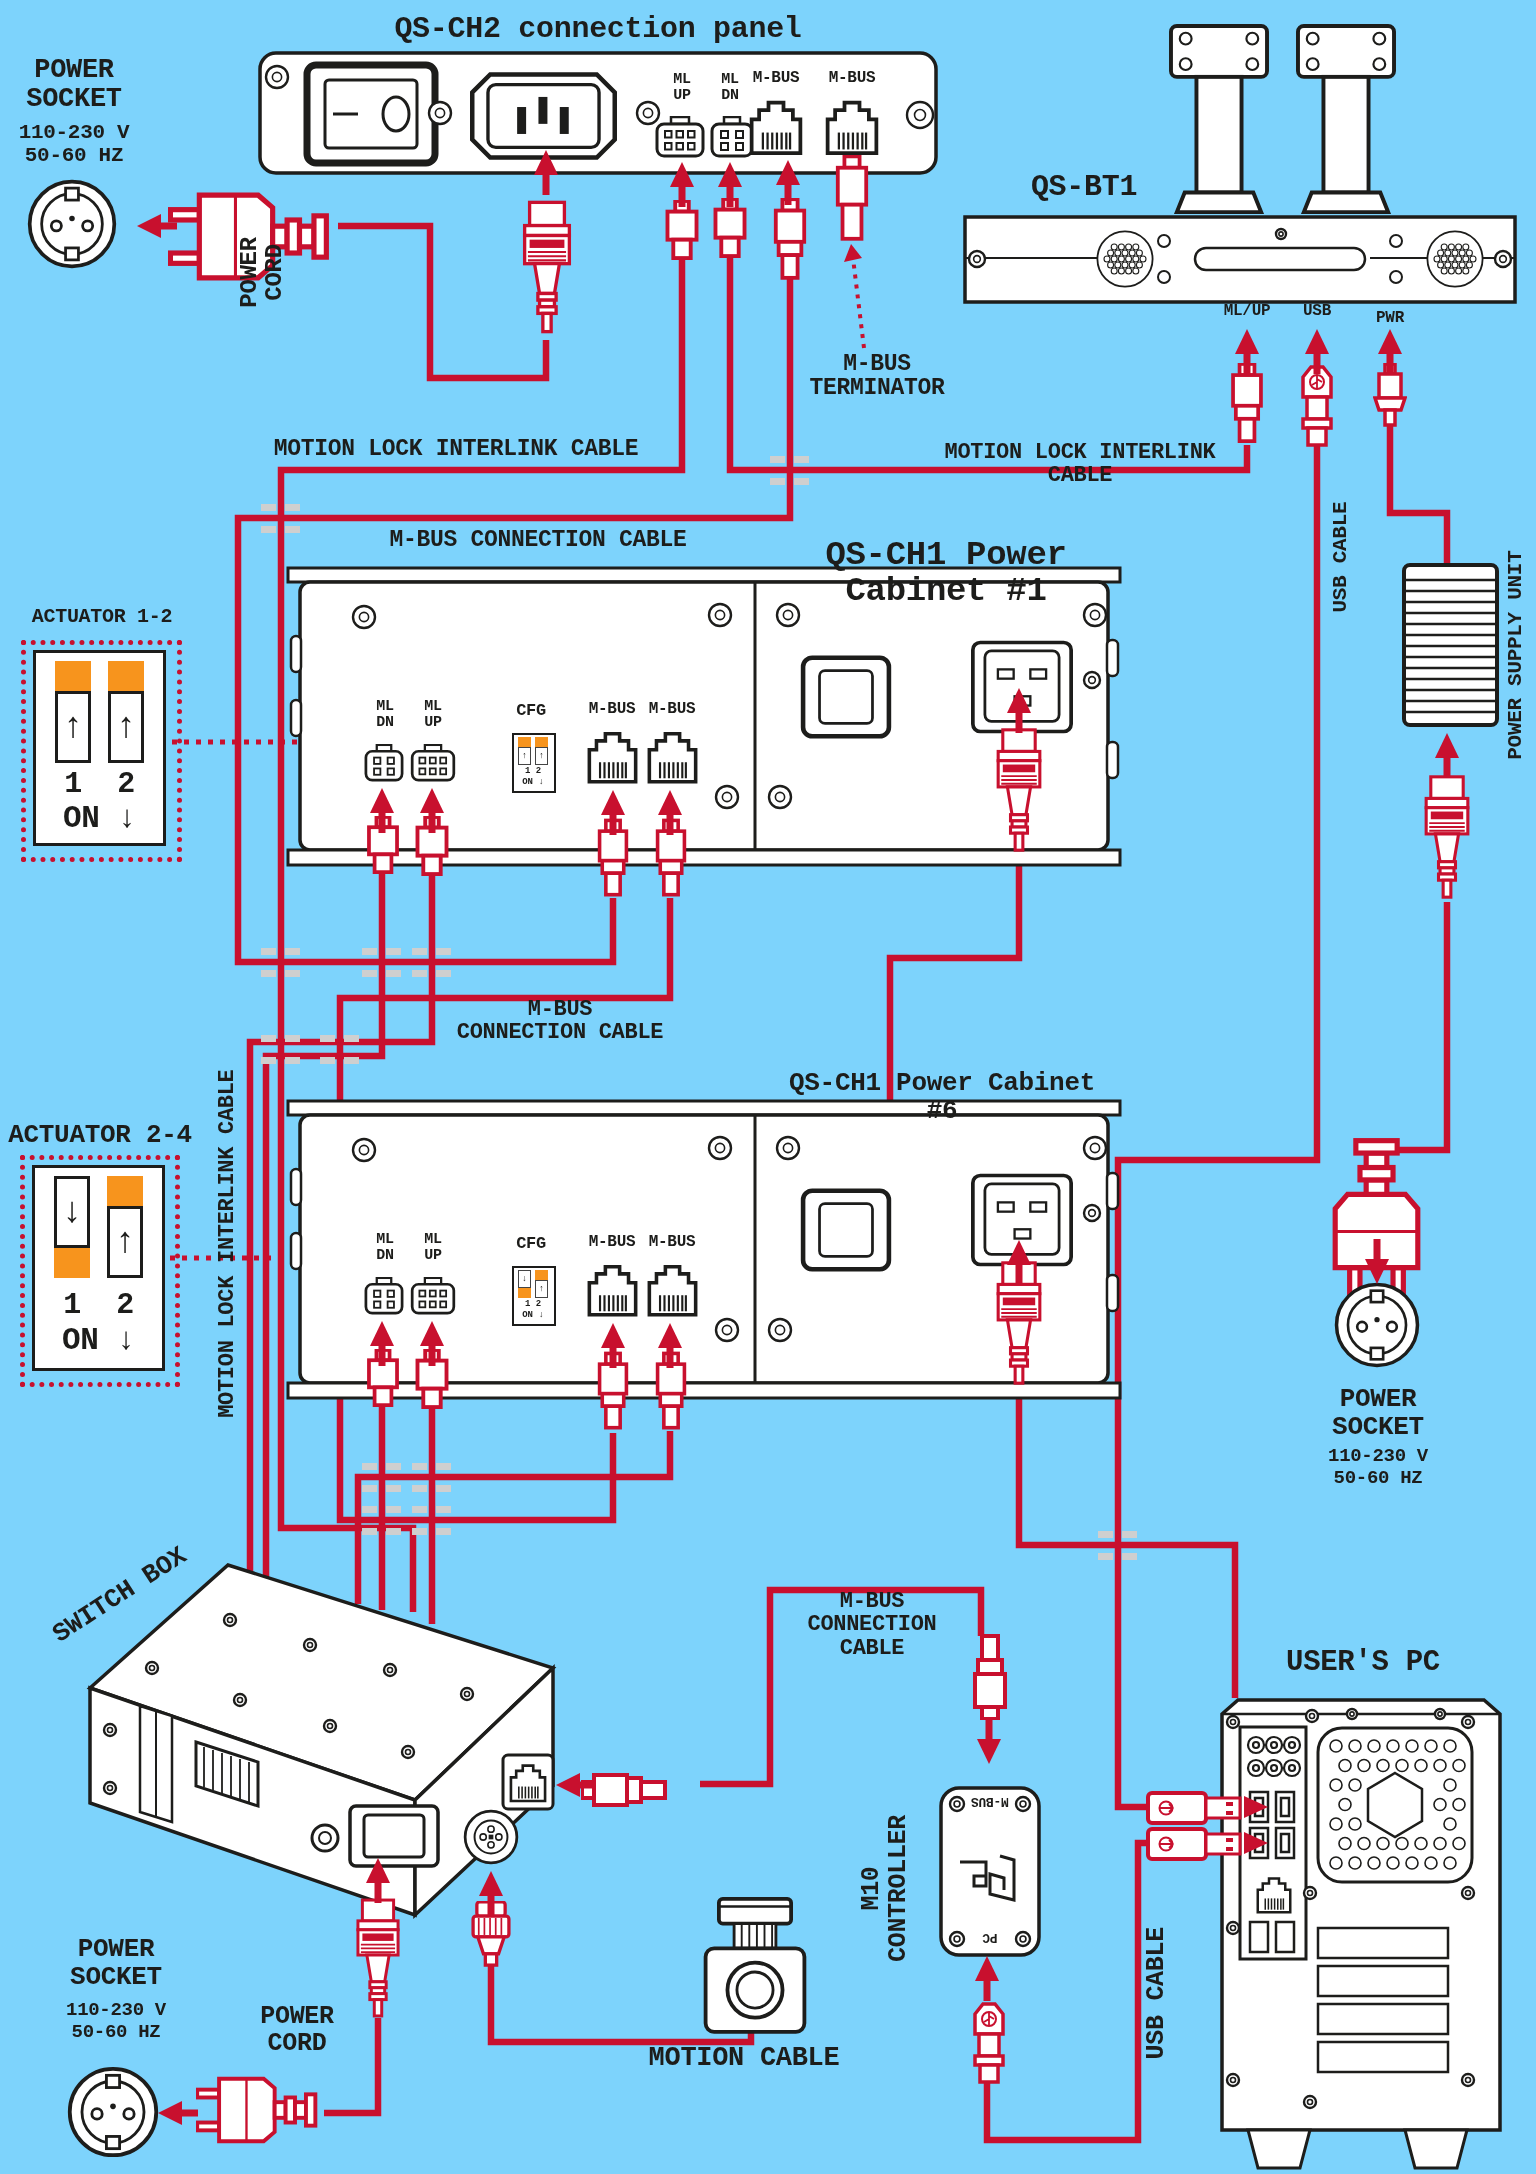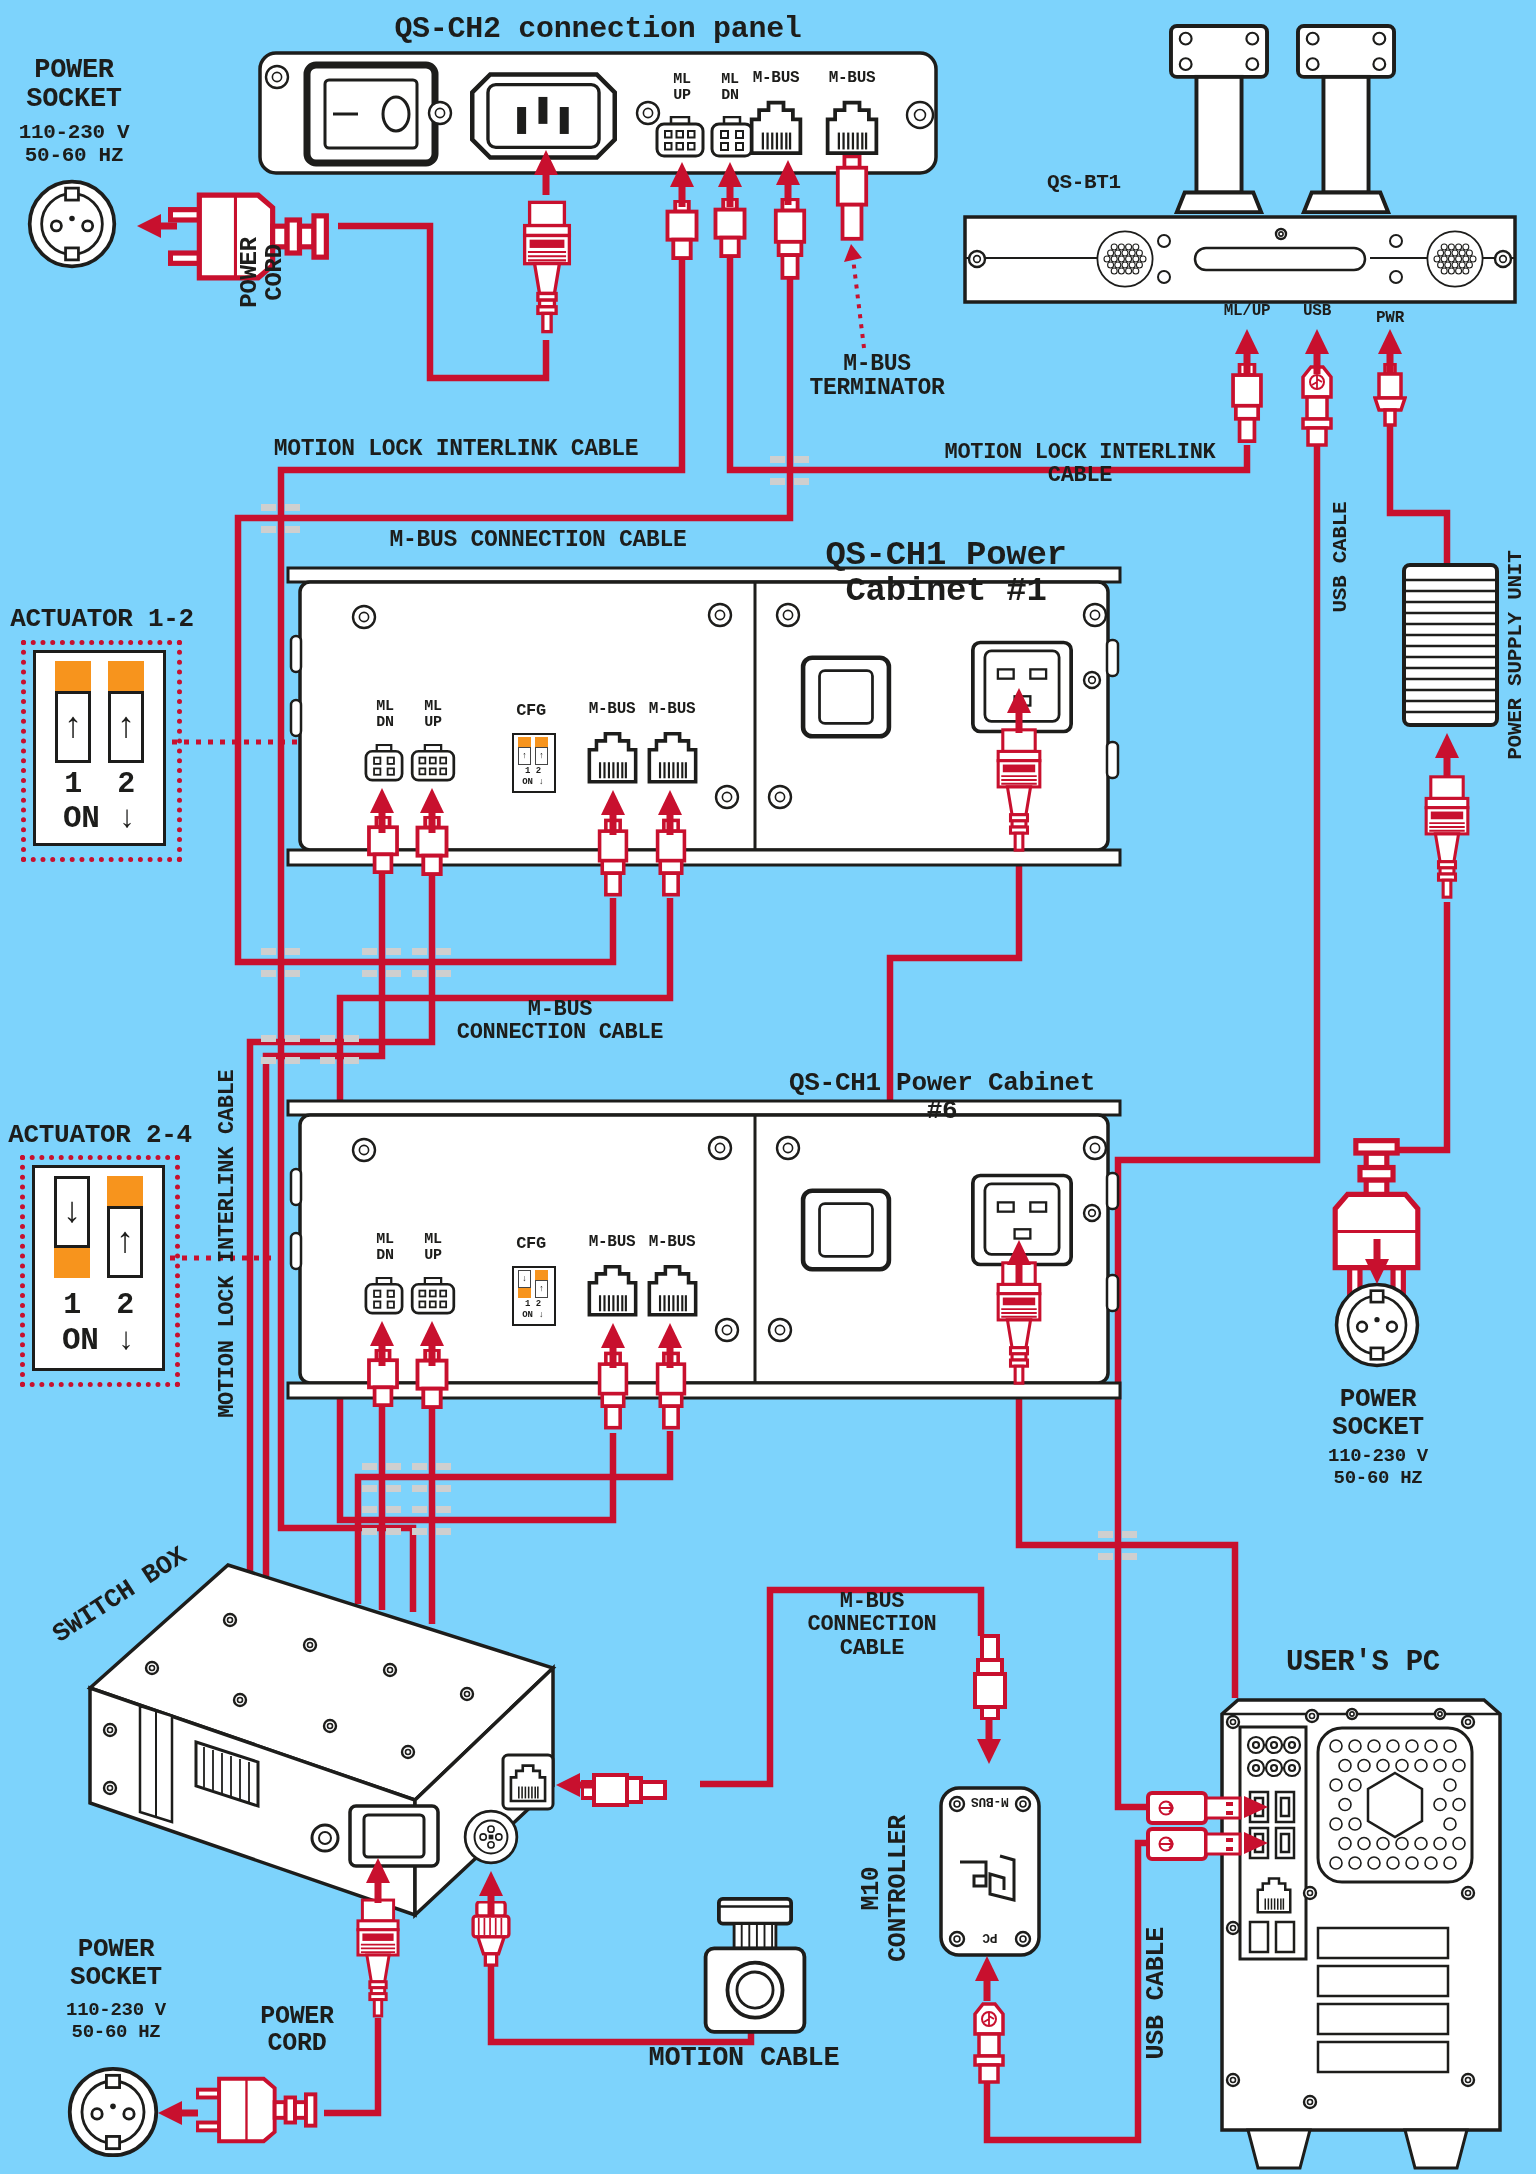--- a/index.html
+++ b/index.html
@@ -694,29 +694,29 @@
 <div class="lbl rot" style="left:177px;top:247px;width:170px;font-size:24px">POWER
 CORD</div>
 <div class="lbl" style="left:660px;top:72px;width:44px;font-size:15px">ML
 UP</div>
 <div class="lbl" style="left:708px;top:72px;width:44px;font-size:15px">ML
 DN</div>
 <div class="lbl" style="left:745px;top:70px;width:62px;font-size:16px">M-BUS</div>
 <div class="lbl" style="left:821px;top:70px;width:62px;font-size:16px">M-BUS</div>
 <div class="lbl" style="left:788px;top:352px;width:178px;font-size:23px">M-BUS
 TERMINATOR</div>
-<div class="lbl" style="left:1008px;top:172px;width:152px;font-size:21px">QS-BT1</div>
+<div class="lbl" style="left:1008px;top:172px;width:152px;font-size:30px">QS-BT1</div>
 <div class="lbl" style="left:1210px;top:303px;width:74px;font-size:16px">ML/UP</div>
 <div class="lbl" style="left:1290px;top:303px;width:54px;font-size:16px">USB</div>
 <div class="lbl" style="left:1360px;top:310px;width:60px;font-size:16px">PWR</div>
 <div class="lbl" style="left:238px;top:437px;width:436px;font-size:23px">MOTION LOCK INTERLINK CABLE</div>
 <div class="lbl" style="left:908px;top:441px;width:344px;font-size:22px">MOTION LOCK INTERLINK CABLE</div>
 <div class="lbl" style="left:352px;top:528px;width:372px;font-size:23px">M-BUS CONNECTION CABLE</div>
 <div class="lbl" style="left:774px;top:537px;width:344px;font-size:34px">QS-CH1 Power Cabinet #1</div>
-<div class="lbl" style="left:6px;top:606px;width:192px;font-size:26px">ACTUATOR 1-2</div>
+<div class="lbl" style="left:6px;top:606px;width:192px;font-size:20px">ACTUATOR 1-2</div>
 <div class="lbl" style="left:363px;top:699px;width:44px;font-size:15px">ML
 DN</div>
 <div class="lbl" style="left:411px;top:699px;width:44px;font-size:15px">ML
 UP</div>
 <div class="lbl" style="left:505px;top:702px;width:52px;font-size:17px">CFG</div>
 <div class="lbl" style="left:581px;top:701px;width:62px;font-size:16px">M-BUS</div>
 <div class="lbl" style="left:641px;top:701px;width:62px;font-size:16px">M-BUS</div>
 <div class="lbl rot" style="left:1256px;top:546px;width:170px;font-size:21px">USB CABLE</div>
 <div class="lbl rot" style="left:1396px;top:644px;width:240px;font-size:21px">POWER SUPPLY UNIT</div>
 <div class="lbl" style="left:770px;top:1070px;width:344px;font-size:26px">QS-CH1 Power Cabinet #6</div>

